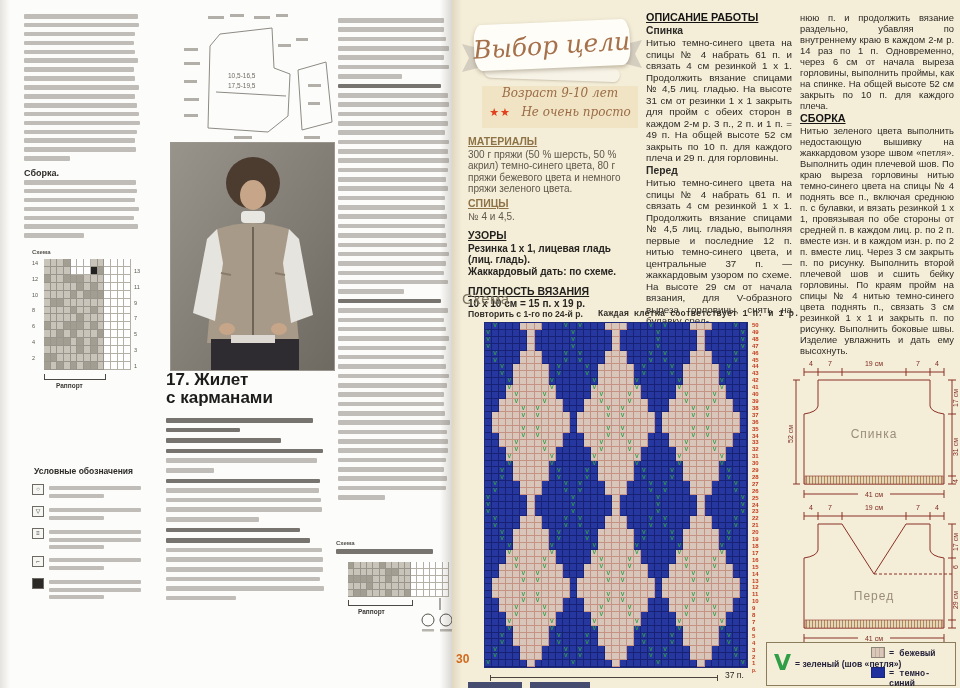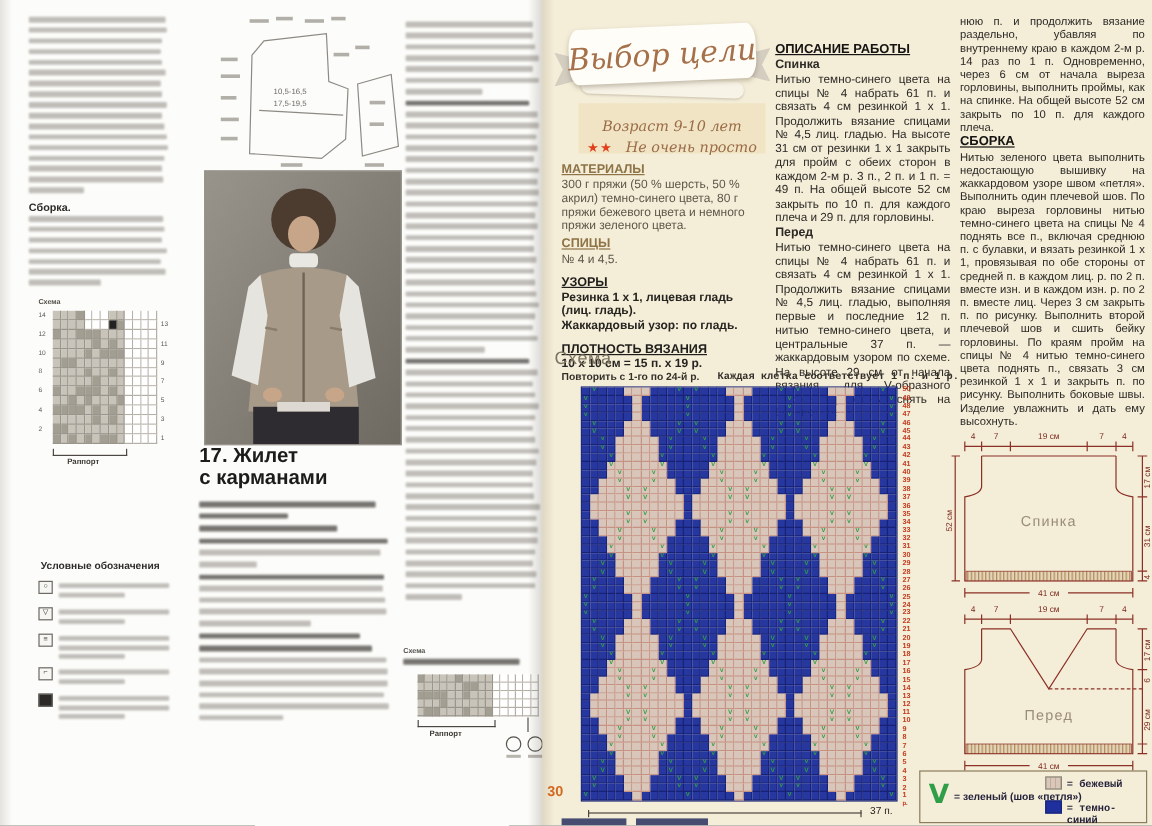--- a/index.html
+++ b/index.html
@@ -38,33 +38,33 @@
   .photo{position:absolute;left:170px;top:142px;width:163px;height:227px;border:1px solid #9a968e;background:#8e8c86;overflow:hidden;}
   .vtitle{position:absolute;left:166px;top:371px;font-size:17px;line-height:18px;font-weight:bold;color:#1c1c1a;filter:blur(.25px);}
   
   .banner{position:absolute;left:464px;top:10px;width:176px;height:80px;}
   .rib-tail{position:absolute;background:#d4cec0;width:20px;height:28px;}
   .rib-tail.l{left:-2px;top:34px;clip-path:polygon(0 0,100% 18%,100% 82%,0 100%,35% 50%);}
   .rib-tail.r{right:-2px;top:30px;clip-path:polygon(100% 0,0 18%,0 82%,100% 100%,65% 50%);}
   .rib-main{position:absolute;left:10px;top:12px;width:156px;height:46px;background:#fefdf7;border-radius:8px/16px;transform:rotate(-2.5deg);box-shadow:0 2px 4px rgba(90,75,55,.35);display:flex;align-items:center;justify-content:center;}
   .rib-sub{position:absolute;left:20px;top:56px;width:136px;height:14px;background:#f7f3e6;border-radius:7px;transform:rotate(2deg);box-shadow:0 1px 2px rgba(90,75,55,.25);}
   .rib-text{font-family:"DejaVu Serif",serif;font-style:italic;font-size:25px;color:#a5704a;transform:rotate(-1deg);white-space:nowrap;}
-  .agebox{position:absolute;left:482px;top:86px;width:156px;height:42px;background:#f0e4c4;text-align:center;padding-top:12px;box-sizing:border-box;}
+  .agebox{position:absolute;left:482px;top:86px;width:156px;height:42px;background:#f0e4c4;text-align:center;padding-top:0;box-sizing:border-box;}
   .ageline{font-family:"DejaVu Serif",serif;font-style:italic;font-size:12px;color:#9a6b46;}
   .diffline{margin-top:2px;}
   .stars{color:#e2401c;font-size:11px;letter-spacing:1px;}
   .diff{font-family:"DejaVu Serif",serif;font-style:italic;font-size:12px;color:#9a6b46;margin-left:6px;}
   .mat-col{position:absolute;left:468px;top:136px;width:166px;font-size:10px;line-height:11.6px;color:#5e574a;}
   .mat-h{font-weight:bold;text-decoration:underline;color:#8d7345;font-size:10.5px;margin:0 0 1px 0;}
   .uz-h{font-weight:bold;text-decoration:underline;color:#1f1e1b;font-size:10.5px;margin:8px 0 1px 0;}
   .uz-line{font-weight:bold;color:#262420;}
   .work-col{position:absolute;font-size:9.8px;line-height:11.5px;color:#2c2a26;text-align:justify;}
   #work-col-2{left:646px;top:12px;width:146px;}
   #work-col-3{left:800px;top:12px;width:154px;font-size:9.4px;line-height:11px;}
-  .work-h{font-weight:bold;text-decoration:underline;font-size:10.8px;color:#151412;margin-bottom:1px;text-align:left;margin-top:24px;}
+  .work-h{font-weight:bold;text-decoration:underline;font-size:10.8px;color:#151412;margin-bottom:1px;text-align:left;}
   .work-sub{font-weight:bold;font-size:10.3px;margin:1px 0;text-align:left;}
   
   .chart-title{position:absolute;left:462px;top:290px;font-size:15px;color:#7e7663;letter-spacing:.5px;}
   .chart-note{position:absolute;top:309px;font-size:8.6px;font-weight:bold;color:#33302a;}
   #big-chart{position:absolute;left:484px;top:322px;width:264px;height:346px;display:grid;border:1px solid #1e2a7a;box-sizing:border-box;}
   .bc{display:flex;align-items:center;justify-content:center;overflow:hidden;}
   .bc-blue{background:#2737a0;border-right:.5px solid rgba(12,18,80,.55);border-bottom:.5px solid rgba(12,18,80,.55);}
   .bc-beige{background:#d9c6ba;border-right:.5px solid rgba(178,94,76,.5);border-bottom:.5px solid rgba(178,94,76,.5);}
   .bc-green{color:#2f9e46;font-size:5.5px;font-weight:bold;line-height:1;}
   #chart-rownums{position:absolute;left:752px;top:322px;width:14px;font-size:6px;color:#c23b1e;font-weight:bold;}
@@ -628,21 +628,21 @@
     </div>
   </div>
 
   <div class="mat-col">
     <div class="mat-h">МАТЕРИАЛЫ</div>
     <div>300 г пряжи (50 % шерсть, 50 % акрил) темно-синего цвета, 80 г пряжи бежевого цвета и немного пряжи зеленого цвета.</div>
     <div class="mat-h" style="margin-top:3px;">СПИЦЫ</div>
     <div>№ 4 и 4,5.</div>
     <div class="uz-h">УЗОРЫ</div>
     <div class="uz-line">Резинка 1 х 1, лицевая гладь (лиц. гладь).</div>
-    <div class="uz-line">Жаккардовый узор: по гладь.</div>
+    <div class="uz-line">Жаккардовый дать: по схеме.</div>
     <div class="uz-h">ПЛОТНОСТЬ ВЯЗАНИЯ</div>
     <div class="uz-line">10 х 10 см = 15 п. х 19 р.</div>
   </div>
 
   <div class="work-col" id="work-col-2">
     <div class="work-h">ОПИСАНИЕ РАБОТЫ</div>
     <div class="work-sub">Спинка</div>
     <div>Нитью темно-синего цвета на спицы № 4 набрать 61 п. и связать 4 см резинкой 1 х 1. Продолжить вязание спицами № 4,5 лиц. гладью. На высоте 31 см от резинки 1 х 1 закрыть для пройм с обеих сторон в каждом 2-м р. 3 п., 2 п. и 1 п. = 49 п. На общей высоте 52 см закрыть по 10 п. для каждого плеча и 29 п. для горловины.</div>
     <div class="work-sub">Перед</div>
     <div>Нитью темно-синего цвета на спицы № 4 набрать 61 п. и связать 4 см резинкой 1 х 1. Продолжить вязание спицами № 4,5 лиц. гладью, выполняя первые и последние 12 п. нитью темно-синего цвета, и центральные 37 п. — жаккардовым узором по схеме. На высоте 29 см от начала вязания, для V-образного выреза горловины, снять на булавку сред-</div>

